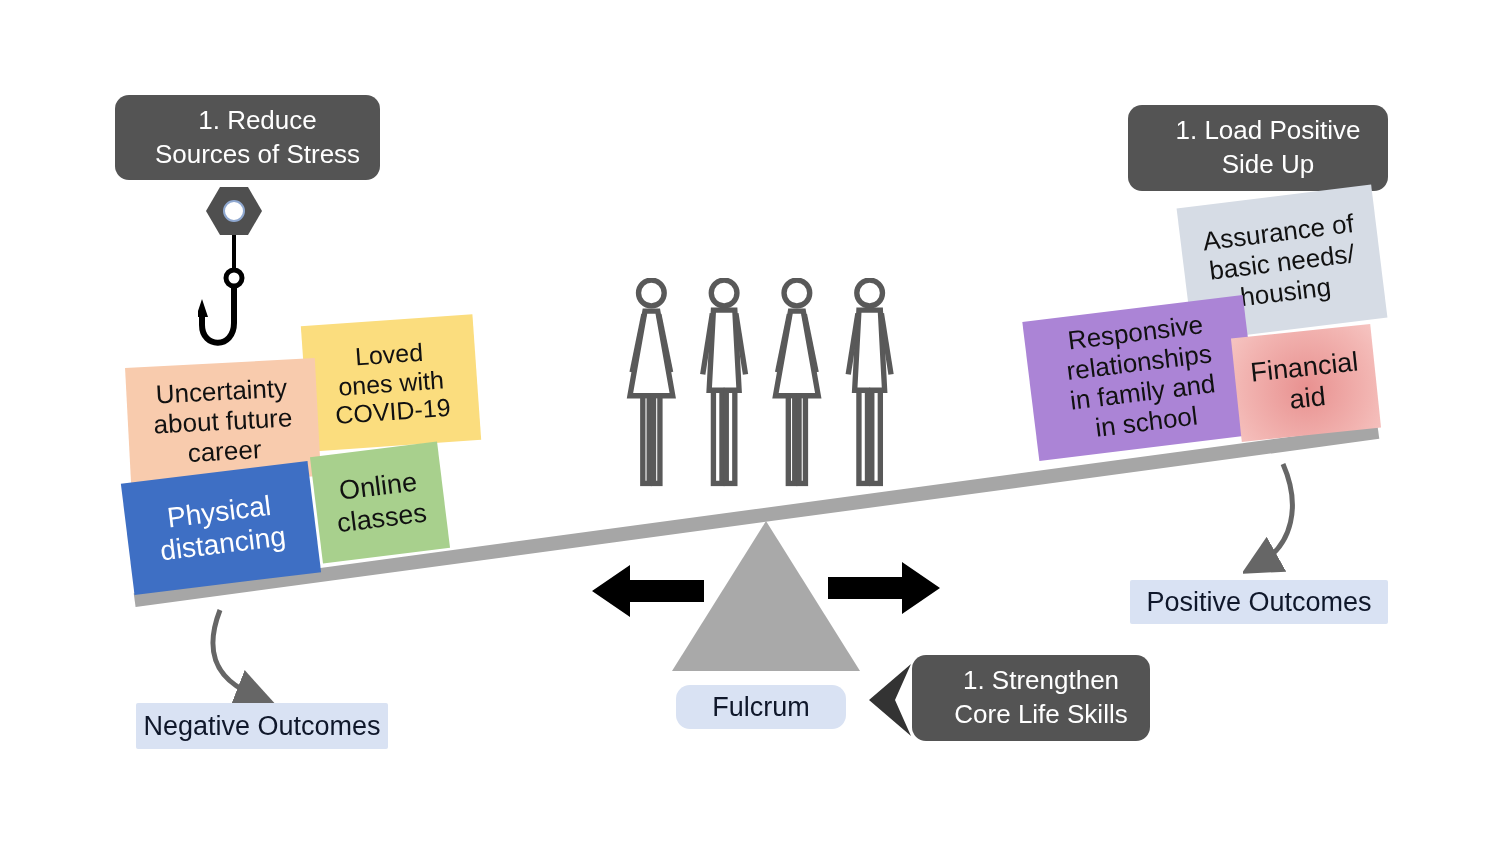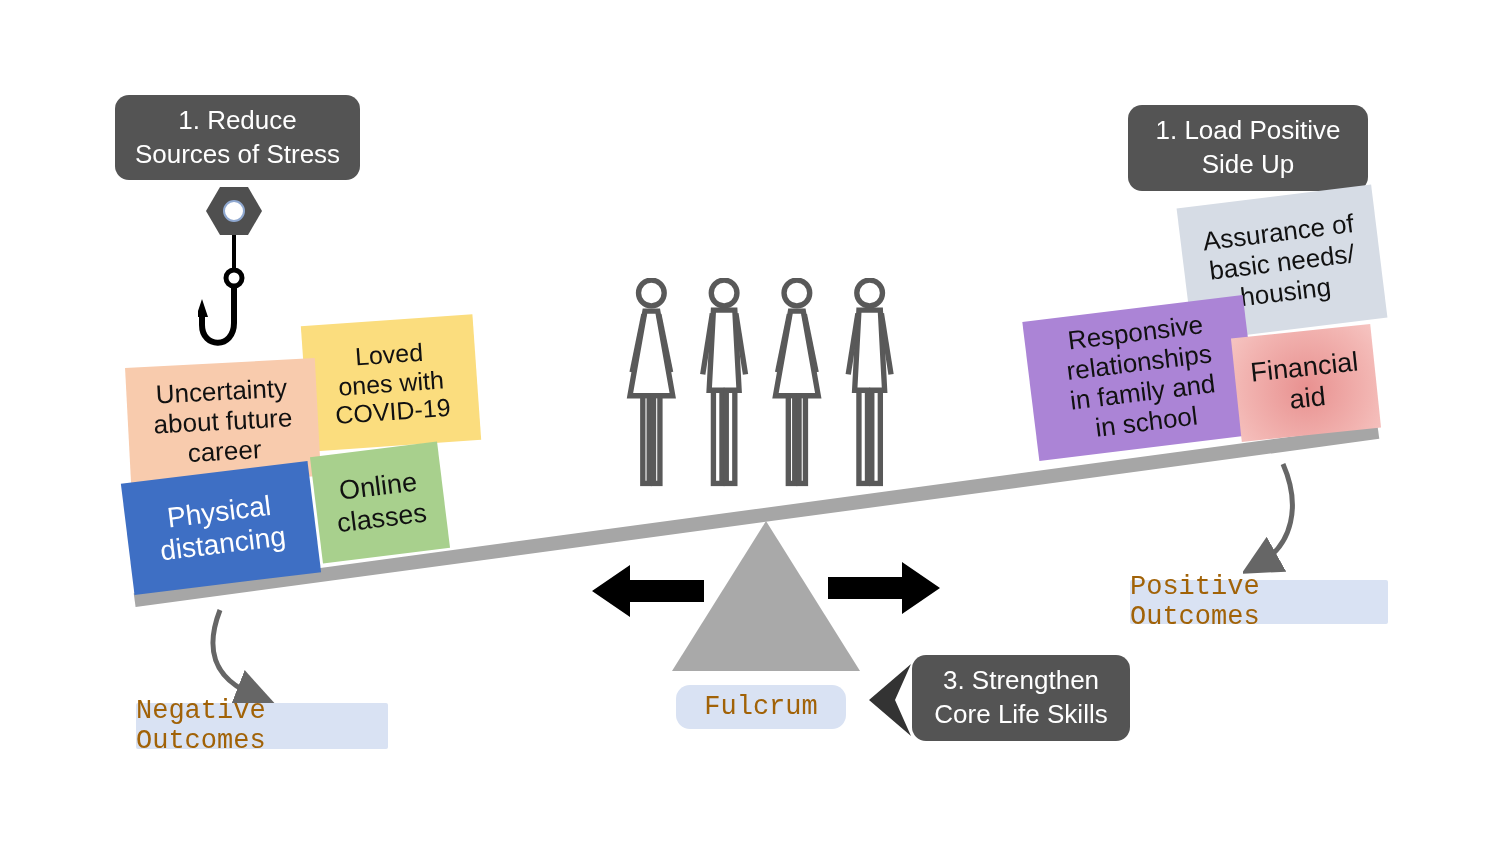--- a/index.html
+++ b/index.html
@@ -5,40 +5,40 @@
   html,body{margin:0;padding:0;}
   body{
     width:1500px;height:844px;background:#ffffff;overflow:hidden;
     font-family:"Liberation Sans", sans-serif;color:#111;
   }
   .stage{position:relative;width:1500px;height:844px;background:#fff;}
 
   .step-box{
     position:absolute;background:#545454;color:#fff;border-radius:14px;
     display:flex;align-items:center;justify-content:center;text-align:center;
-    white-space:pre-line;font-size:26px;line-height:1.3;
+    white-space:pre-line;font-size:26px;line-height:1.3;padding-left:20px;
   }
   .note{
     position:absolute;display:flex;align-items:center;justify-content:center;
     text-align:center;white-space:pre-line;font-size:25px;line-height:1.15;color:#111;
   }
   .note.yellow{background:#FBDD7E;transform:rotate(-4deg);}
   .note.orange{background:#F8CBAD;transform:rotate(-3deg);font-size:26px;}
   .note.blue{background:#3E6FC4;color:#fff;transform:rotate(-7deg);font-size:28px;}
   .note.green{background:#A8D08D;transform:rotate(-7deg);font-size:27px;}
   .note.bluegray{background:#D6DCE5;transform:rotate(-7deg);font-size:26px;}
   .note.purple{background:#AB84D6;transform:rotate(-7deg);font-size:26px;}
   .note.pink{
     background:radial-gradient(circle at 50% 55%, #E89190 0%, #F2B4B1 70%, #F6C4C1 100%);
     transform:rotate(-6deg);font-size:27px;
   }
 
   .label-box{
     position:absolute;background:#D9E2F3;display:flex;align-items:center;
-    justify-content:center;font-size:27px;color:#a16207;border-radius:2px;font-family:Liberation Mono, monospace;
+    justify-content:center;font-size:27px;color:#0f172a;border-radius:2px;
   }
 
   .plank{
     position:absolute;left:129px;top:509px;width:1255px;height:14px;
     background:#A6A6A6;transform:rotate(-7.7deg);
   }
   .fulcrum-triangle{
     position:absolute;left:672px;top:521px;width:0;height:0;
     border-left:94px solid transparent;border-right:94px solid transparent;
     border-bottom:150px solid #A9A9A9;
@@ -122,21 +122,21 @@
   <svg class="abs" style="left:828px;top:562px;" width="112" height="52" viewBox="0 0 112 52">
     <polygon points="112,26 74,0 74,15 0,15 0,37 74,37 74,52" fill="#000"></polygon>
   </svg>
 
   <div class="label-box" style="left:676px;top:685px;width:170px;height:44px;border-radius:14px;">Fulcrum</div>
 
   <svg class="abs" style="left:853px;top:660px;" width="62" height="80" viewBox="0 0 62 80">
     <path d="M58,4 L16,40 L58,76 L42,40 Z" fill="#333"></path>
   </svg>
 
-  <div class="step-box" style="left:912px;top:655px;width:218px;height:86px;">3. Strengthen
+  <div class="step-box" style="left:912px;top:655px;width:218px;height:86px;">1. Strengthen
 Core Life Skills</div>
 
   <div class="step-box" style="left:1128px;top:105px;width:240px;height:86px;">1. Load Positive
 Side Up</div>
 
   <div class="note bluegray" style="left:1184px;top:196px;width:196px;height:134px;">Assurance of
 basic needs/
 housing</div>
   <div class="note purple" style="left:1030px;top:308px;width:222px;height:140px;">Responsive
 relationships

